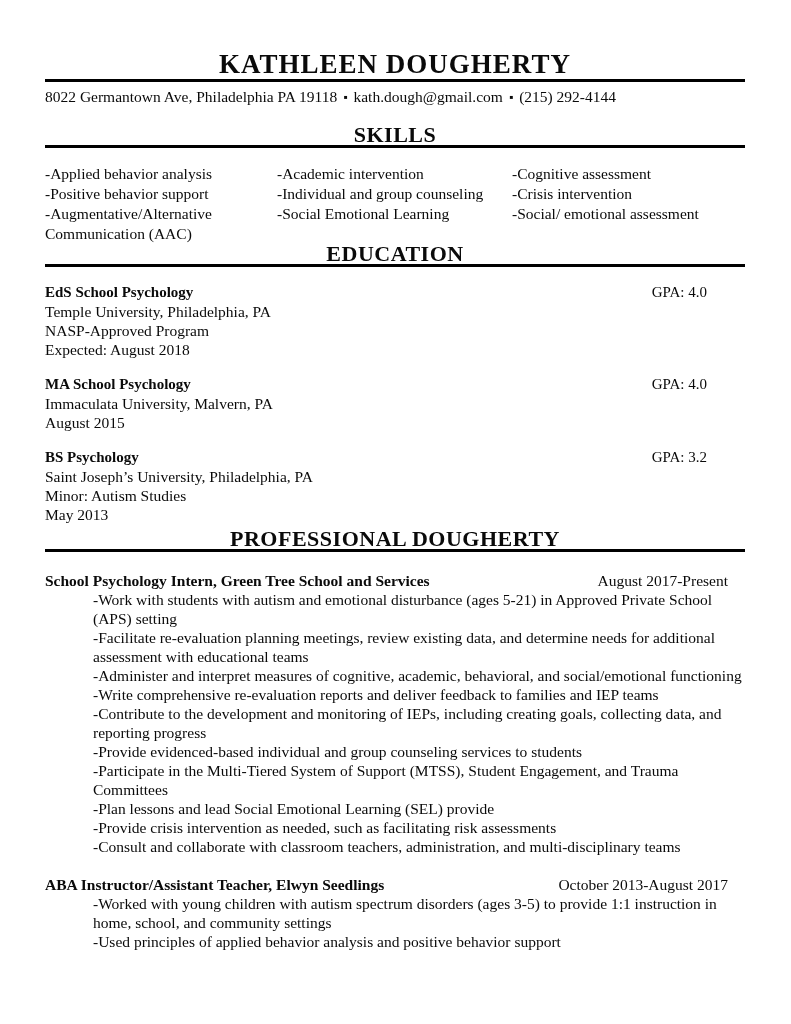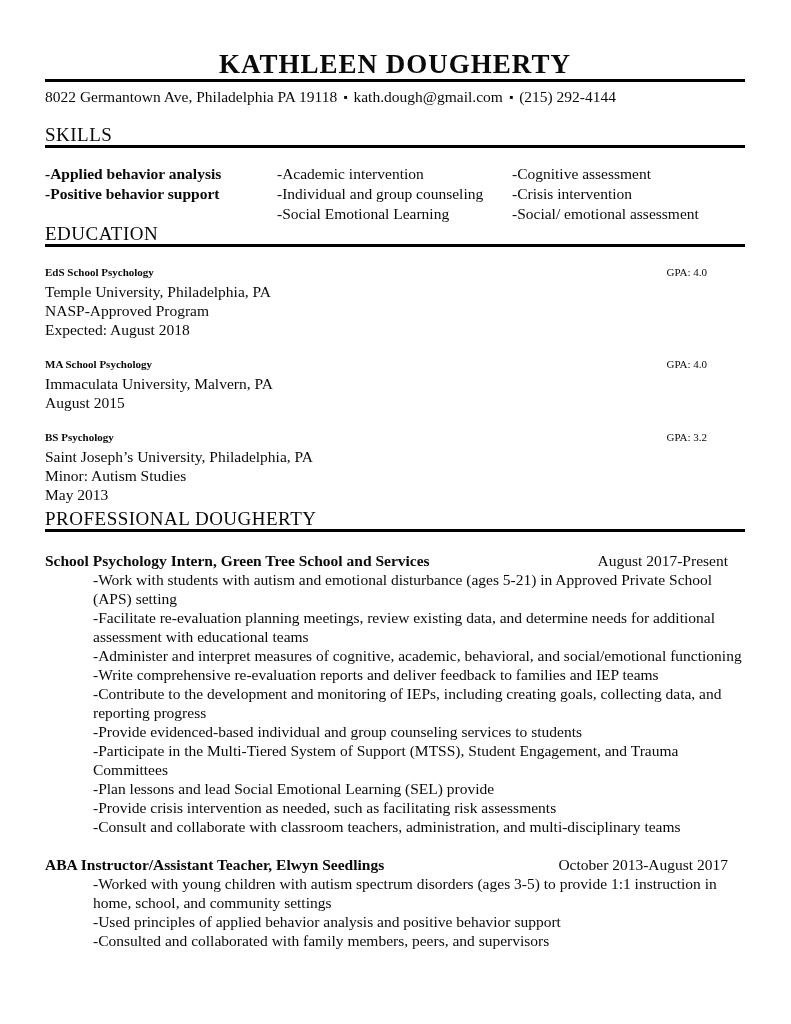--- a/index.html
+++ b/index.html
@@ -40,42 +40,43 @@
     white-space: nowrap;
   }
   .contact-sep {
     display: inline-block;
     margin: 0 6px;
     font-size: 12px;
     vertical-align: 1px;
   }
   .section-title {
     margin: 0;
-    font-size: 19px;
-    font-weight: normal;
+    text-align: center;
+    font-size: 22px;
+    font-weight: bold;
     letter-spacing: 0.5px;
     line-height: 19px;
   }
   .mt-skills   { margin-top: 18px; }
   .mt-edu      { margin-top: 0px; }
   .mt-exp      { margin-top: 5px; }
   .skills-row {
     display: flex;
     margin-top: 16px;
     font-size: 15.5px;
     line-height: 20px;
   }
-  .skill-col-1 { width: 232px; font-weight: bold; }
+  .skill-col-1 { width: 232px; }
   .skill-col-2 { width: 235px; }
   .skill-col-3 { flex: 1; }
   .edu-entry { margin-top: 16px; }
   .entry-head {
     display: flex;
     justify-content: space-between;
-    font-size: 11px;
+    font-size: 15px;
     line-height: 19px;
   }
   .degree { font-weight: bold; }
   .degree.italic { font-weight: normal; font-style: italic; }
   .gpa { padding-right: 38px; }
   .edu-line {
     font-size: 15.5px;
     line-height: 19px;
   }
   .job-entry { margin-top: 19px; }
@@ -107,20 +108,21 @@
     <span>8022 Germantown Ave, Philadelphia PA 19118</span><span class="contact-sep">▪</span><span>kath.dough@gmail.com</span><span class="contact-sep">▪</span><span>(215) 292-4144</span>
   </div>
 
   <h2 class="section-title mt-skills">SKILLS</h2>
   <hr class="rule">
 
   <div class="skills-row">
     <div class="skill-col-1">
       <div>-Applied behavior analysis</div>
       <div>-Positive behavior support</div>
+      <div>-Augmentative/Alternative Communication (AAC)</div>
     </div>
     <div class="skill-col-2">
       <div>-Academic intervention</div>
       <div>-Individual and group counseling</div>
       <div>-Social Emotional Learning</div>
     </div>
     <div class="skill-col-3">
       <div>-Cognitive assessment</div>
       <div>-Crisis intervention</div>
       <div>-Social/ emotional assessment</div>
@@ -189,19 +191,18 @@
     </div>
 
     <div class="job-entry">
       <div class="job-head">
         <span class="job-title">ABA Instructor/Assistant Teacher, Elwyn Seedlings</span>
         <span class="job-dates">October 2013-August 2017</span>
       </div>
       <div class="bullets">
         <p class="bullet">-Worked with young children with autism spectrum disorders (ages 3-5) to provide 1:1 instruction in home, school, and community settings</p>
         <p class="bullet">-Used principles of applied behavior analysis and positive behavior support</p>
-        <p class="bullet">-Consulted and collaborated with family members, peers, and supervisors</p>
       </div>
     </div>
 
   </div>
 
 </div>
 
 </body></html>

